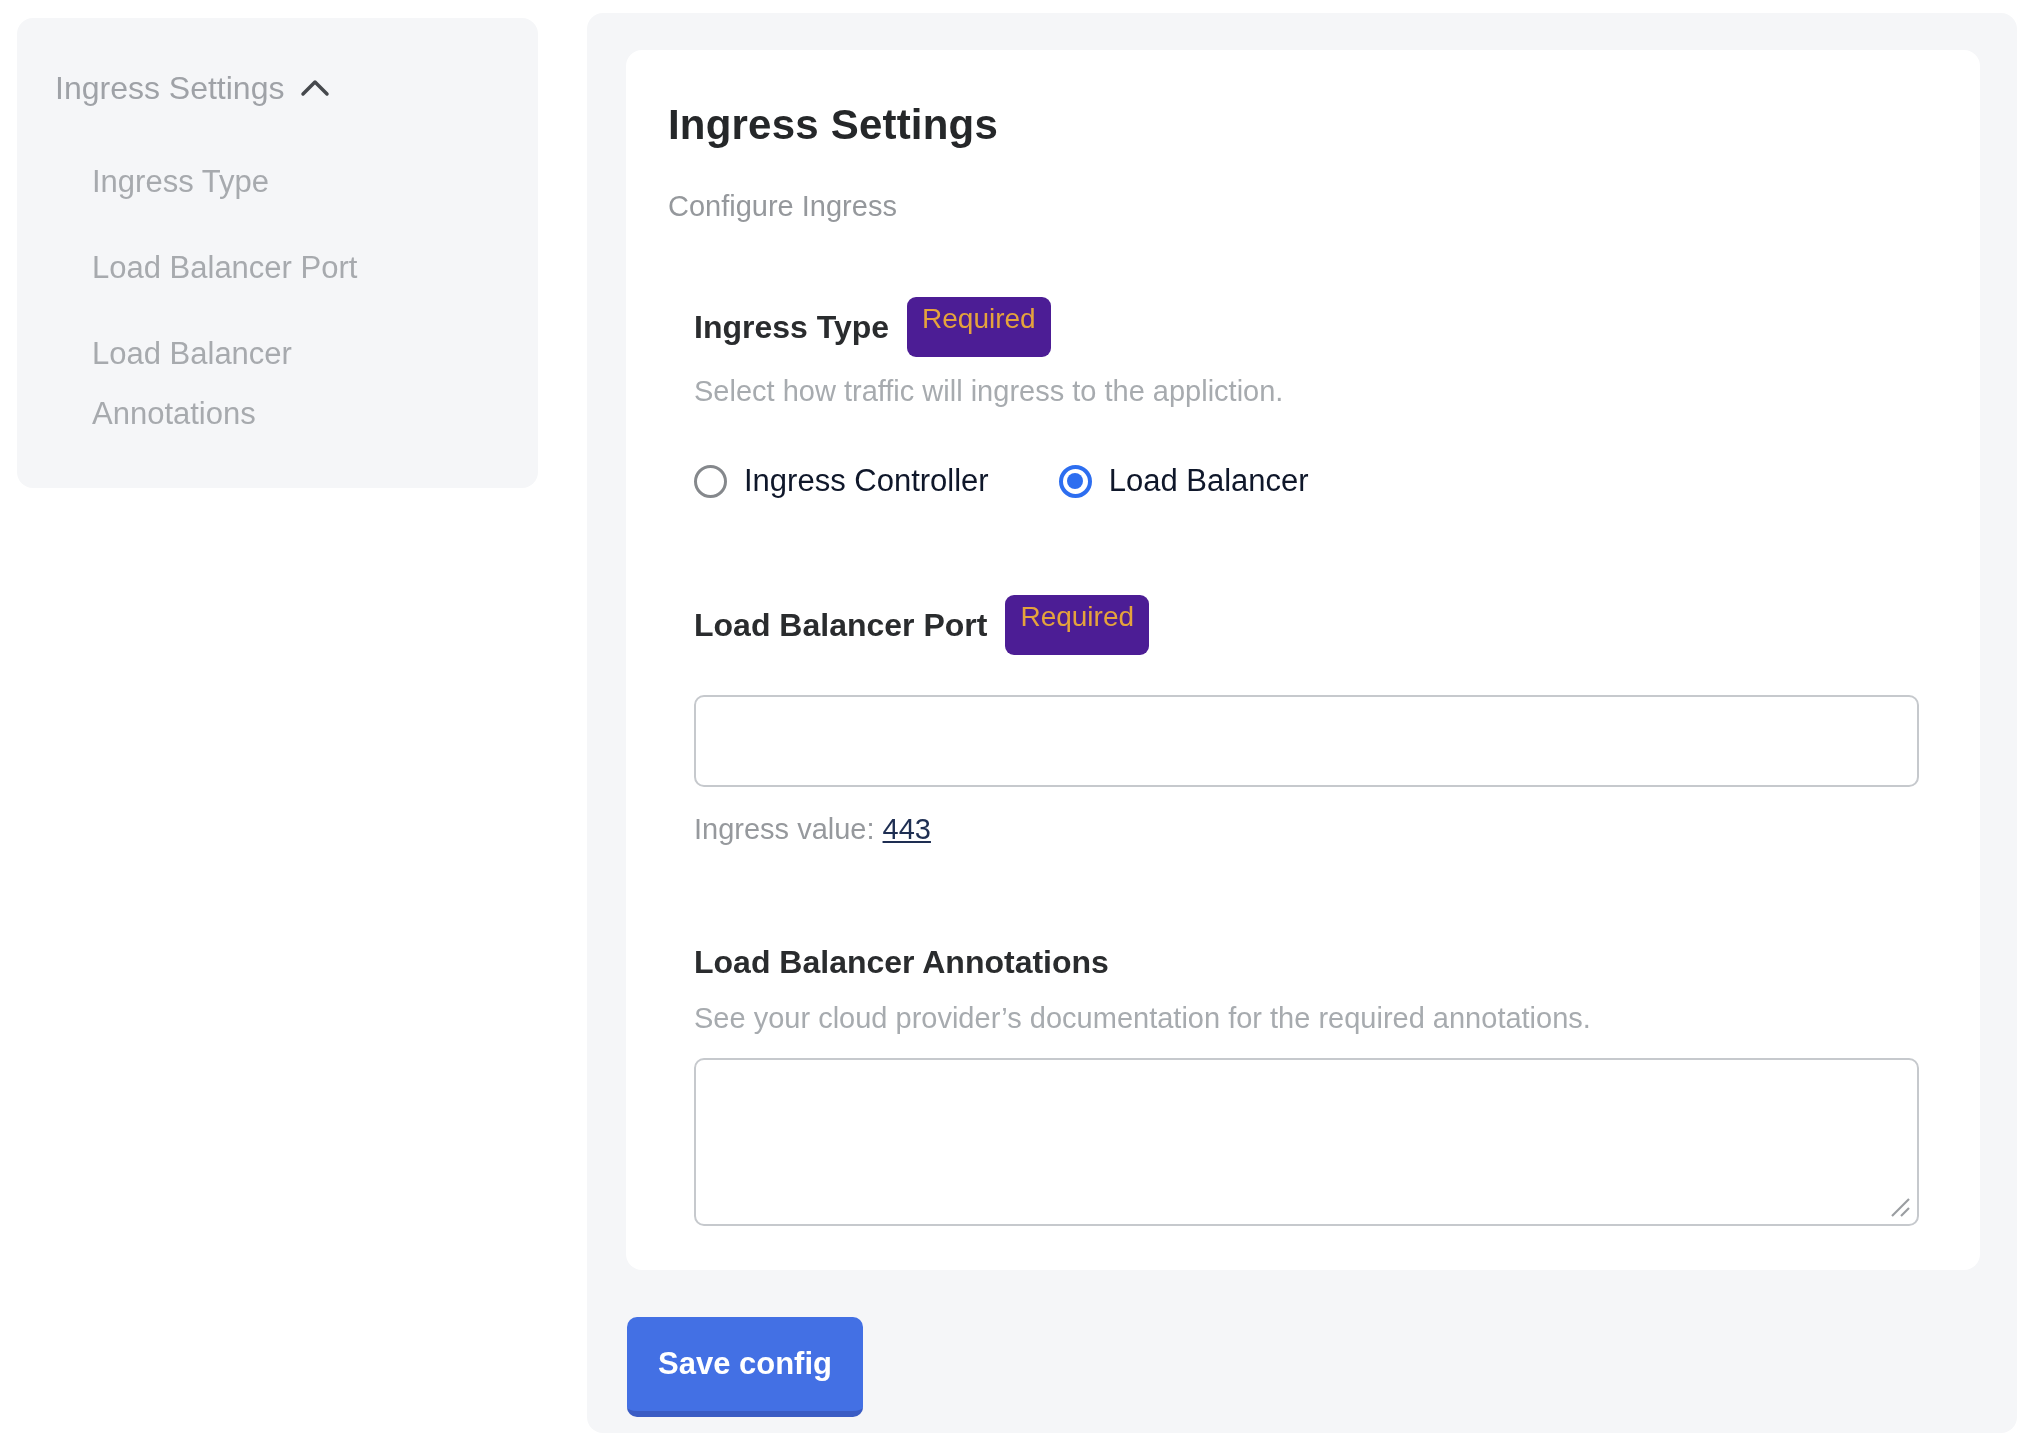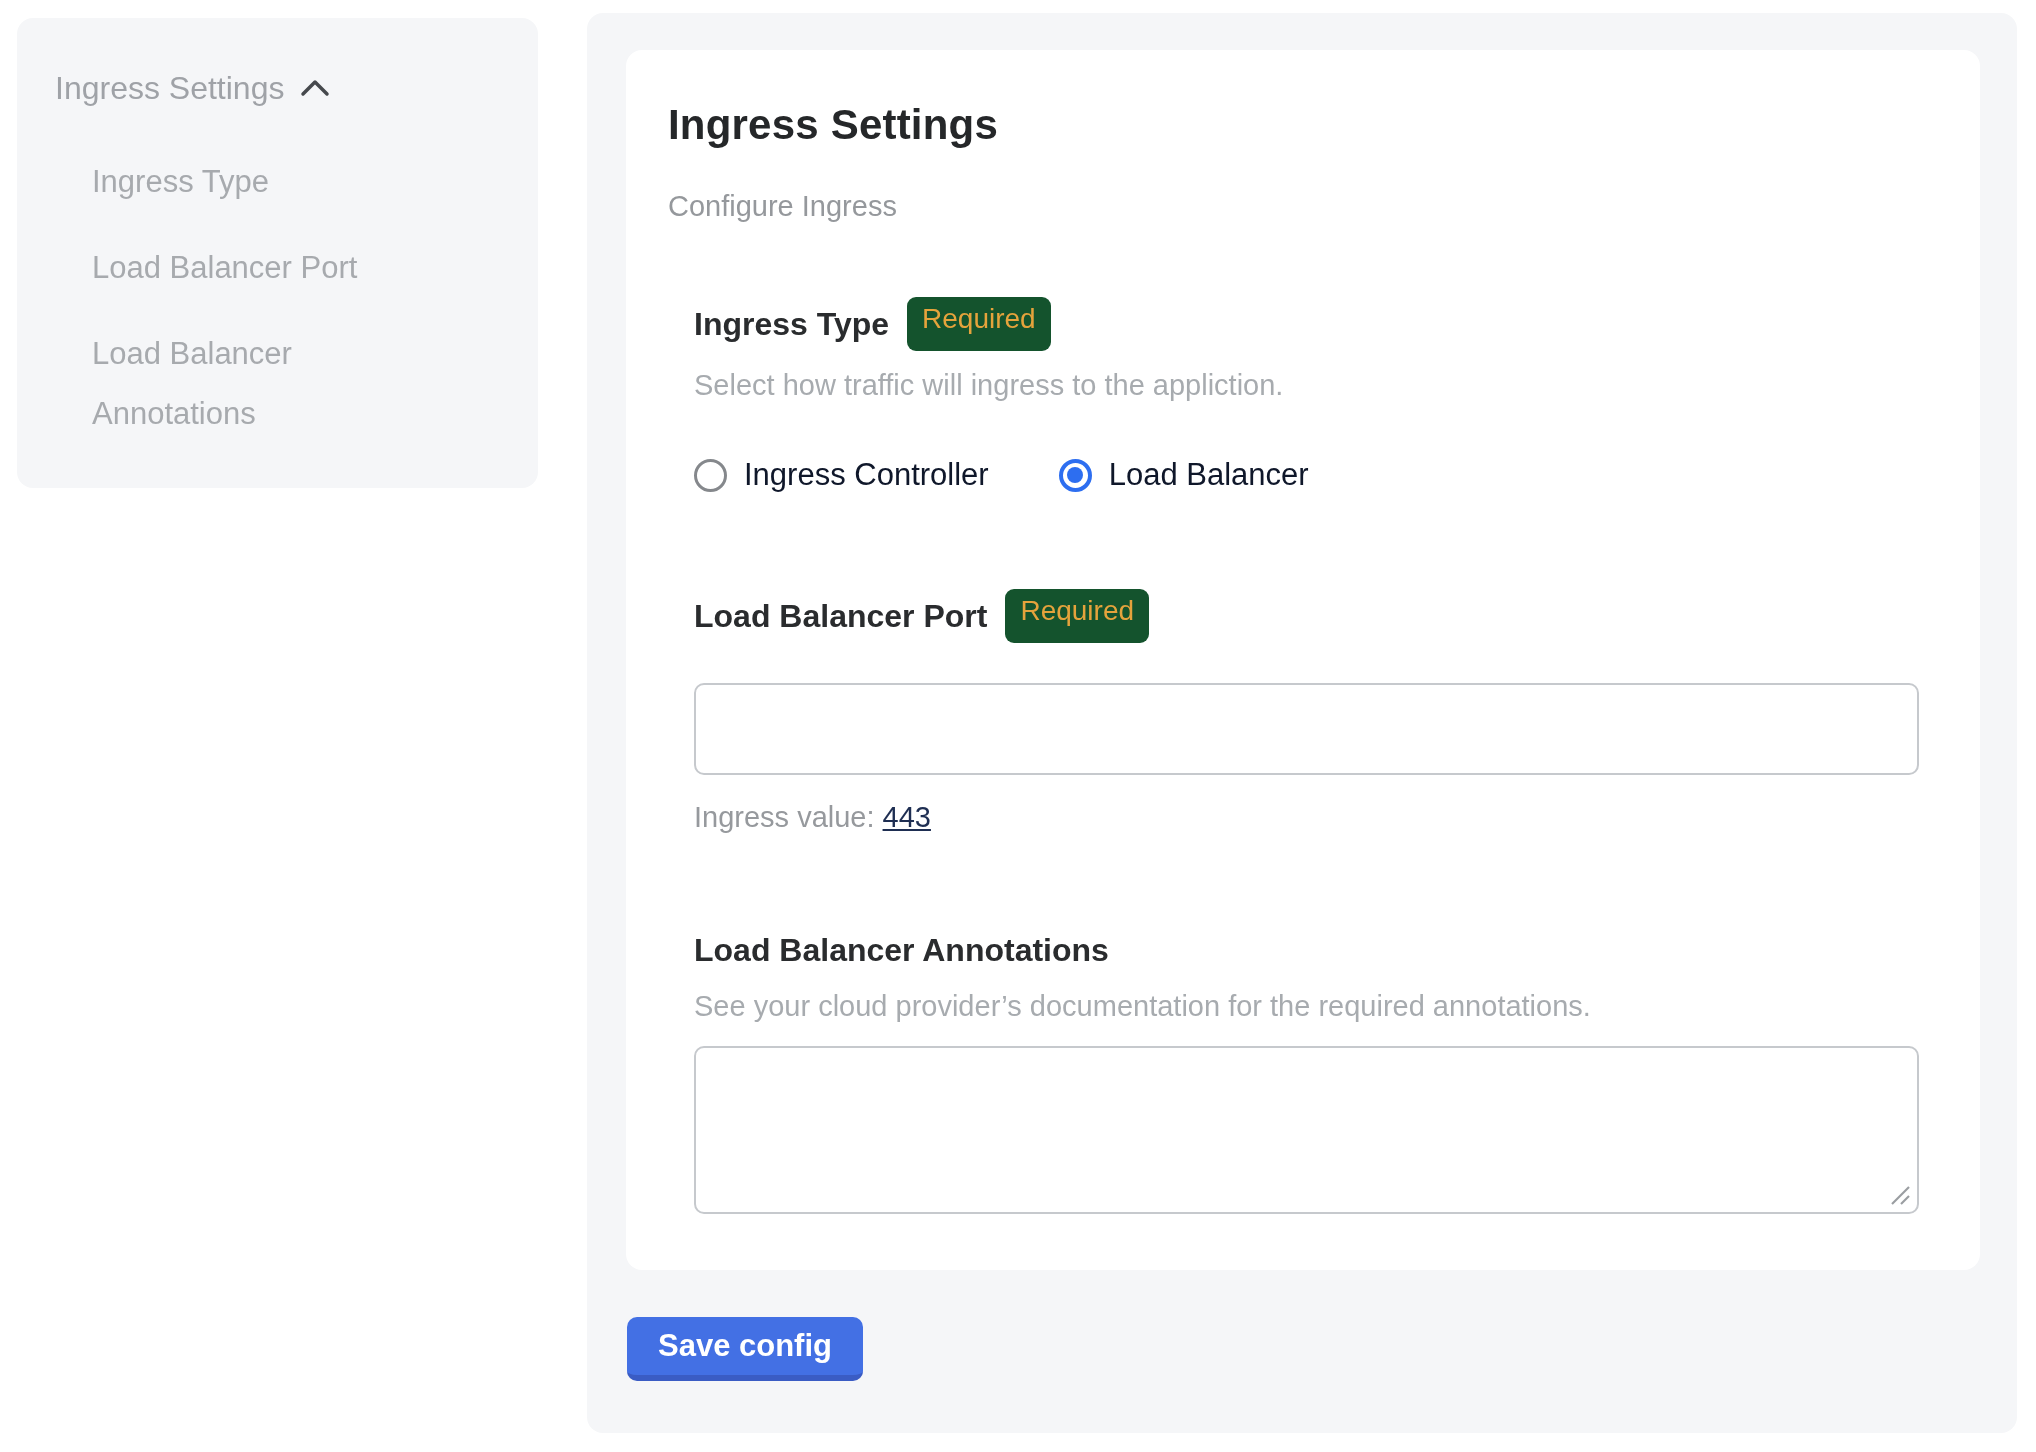--- a/index.html
+++ b/index.html
@@ -73,24 +73,24 @@
   .section-3 { margin-top: 94px; }
 
   .label-row { display: flex; align-items: center; }
   .field-label {
     font-size: 32px; line-height: 44px;
     font-weight: 700;
     color: #2a2c2e;
   }
   .required-badge {
     margin-left: 18px;
-    background: #14532d;
+    background: #4c1d95;
     color: #e5a33c;
     font-size: 28px; line-height: 28px;
-    padding: 8px 15px 18px 15px;
+    padding: 8px 15px 24px 15px;
     border-radius: 9px;
   }
   .field-desc {
     margin-top: 18px;
     font-size: 29px; line-height: 32px;
     color: #a7abaf;
   }
 
   
   .radio-row { margin-top: 56px; display: flex; align-items: center; gap: 70px; }
@@ -163,21 +163,21 @@
     position: absolute;
     right: 7px; bottom: 7px;
     width: 24px; height: 24px;
     pointer-events: none;
   }
 
   
   .save-button {
     position: absolute;
     left: 40px; top: 1304px;
-    width: 236px; height: 64px;
+    width: 236px; height: 100px;
     background: #4370e4;
     border: none;
     border-bottom: 6px solid #3a5cc4;
     border-radius: 10px;
     color: #ffffff;
     font-family: "Liberation Sans", sans-serif;
     font-size: 31px;
     font-weight: 700;
     cursor: pointer;
   }

